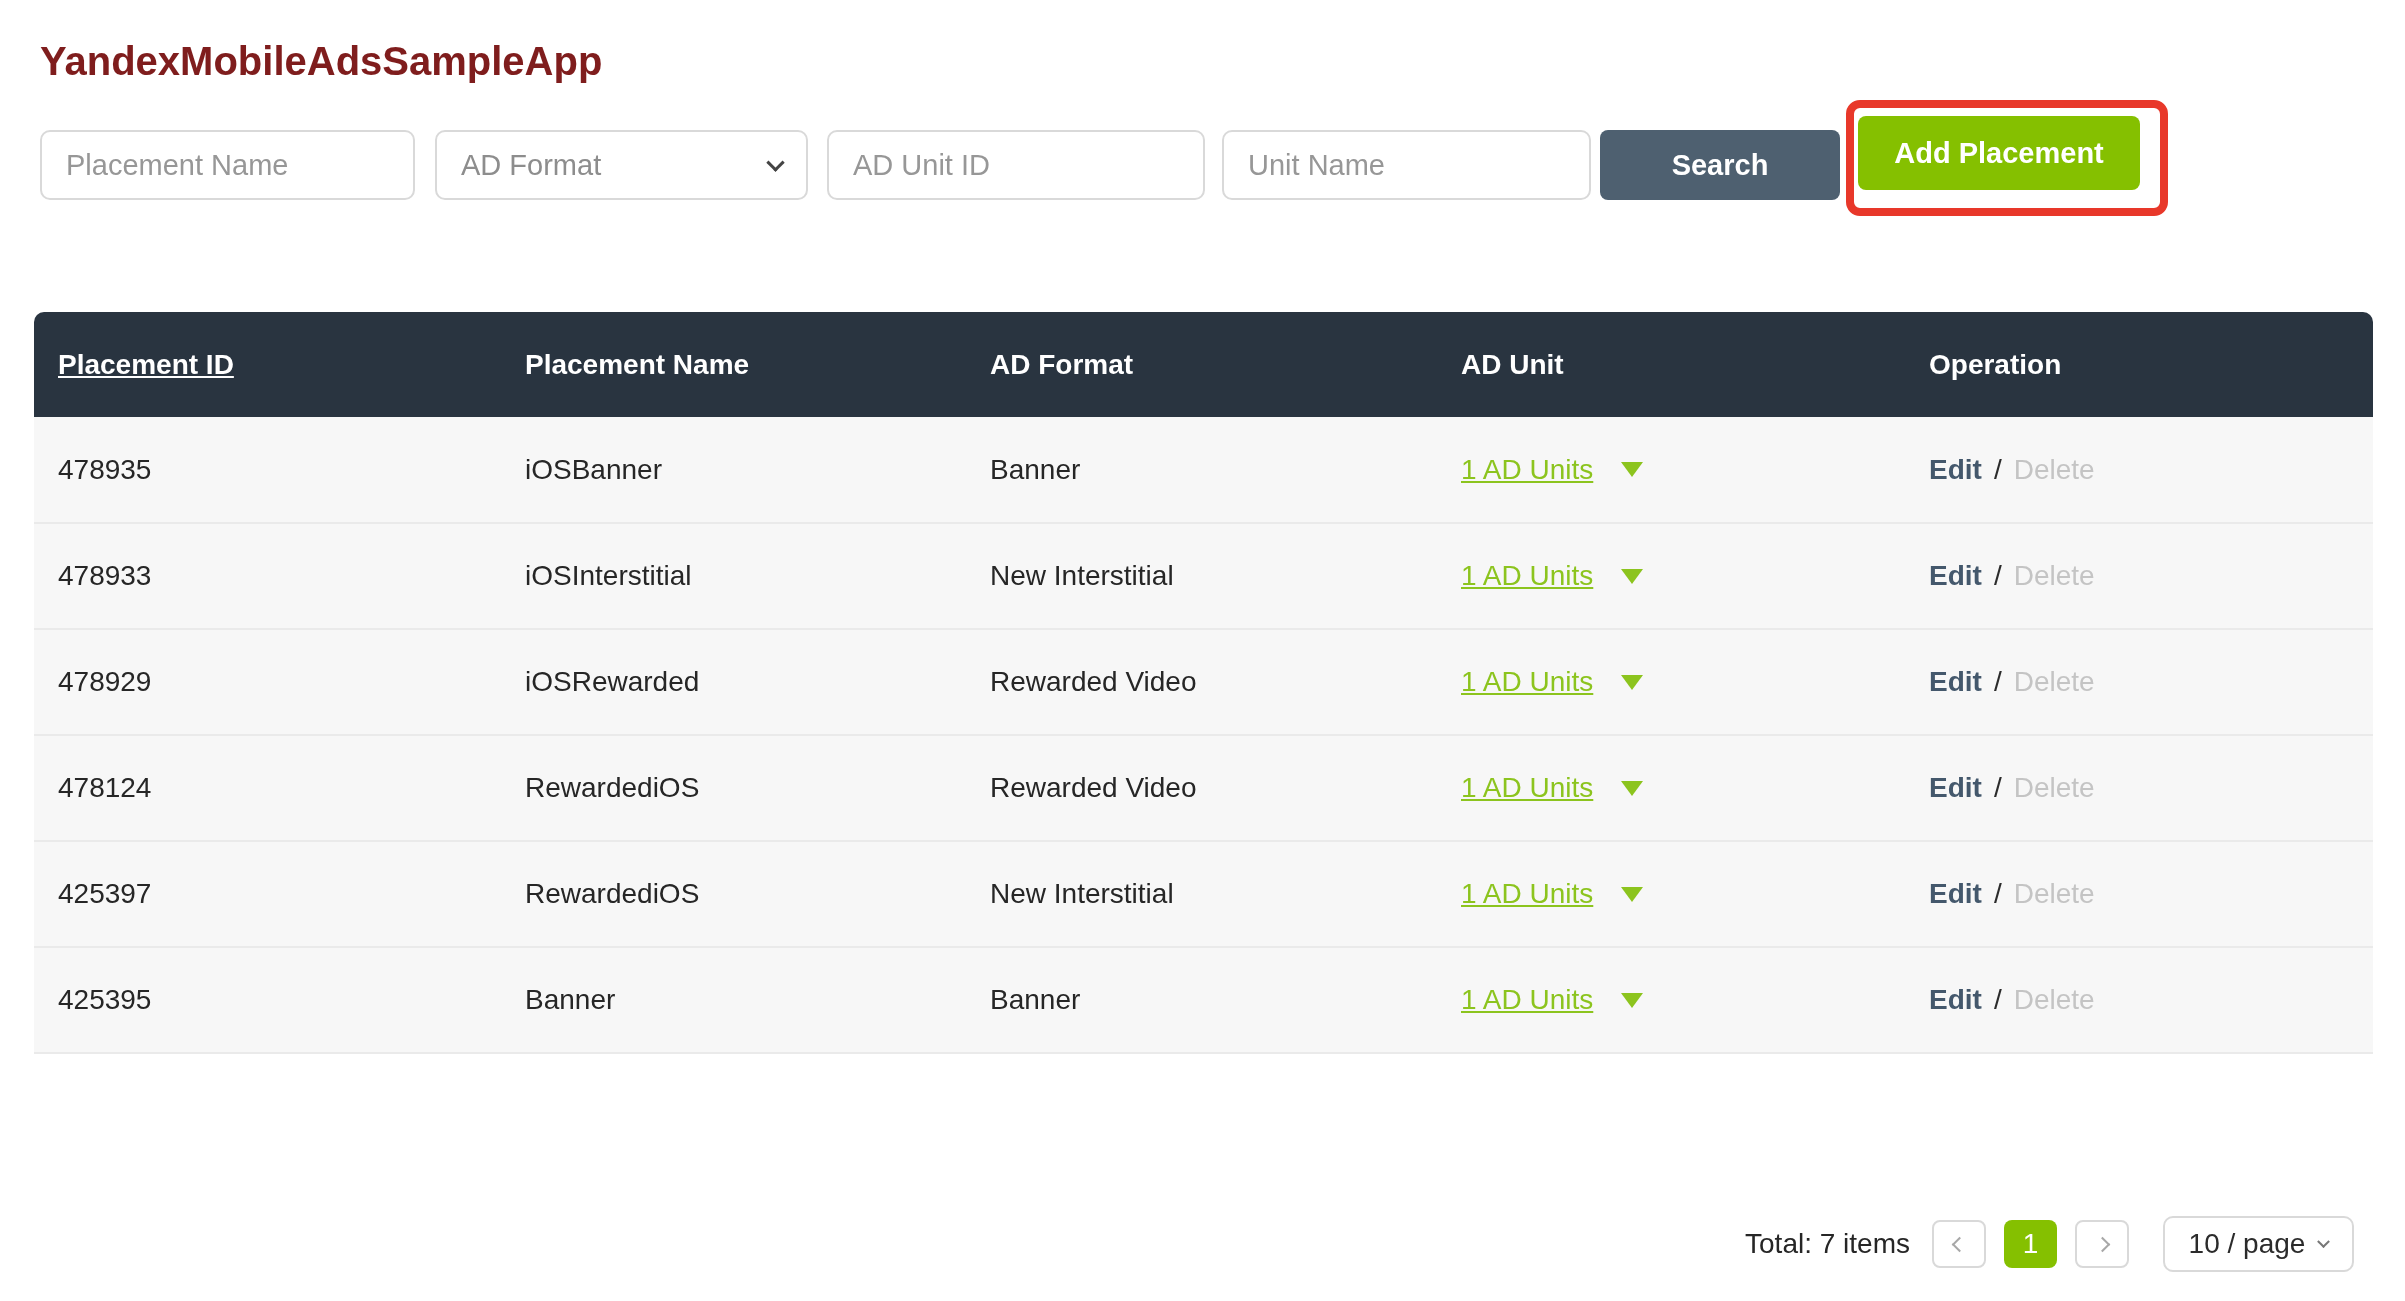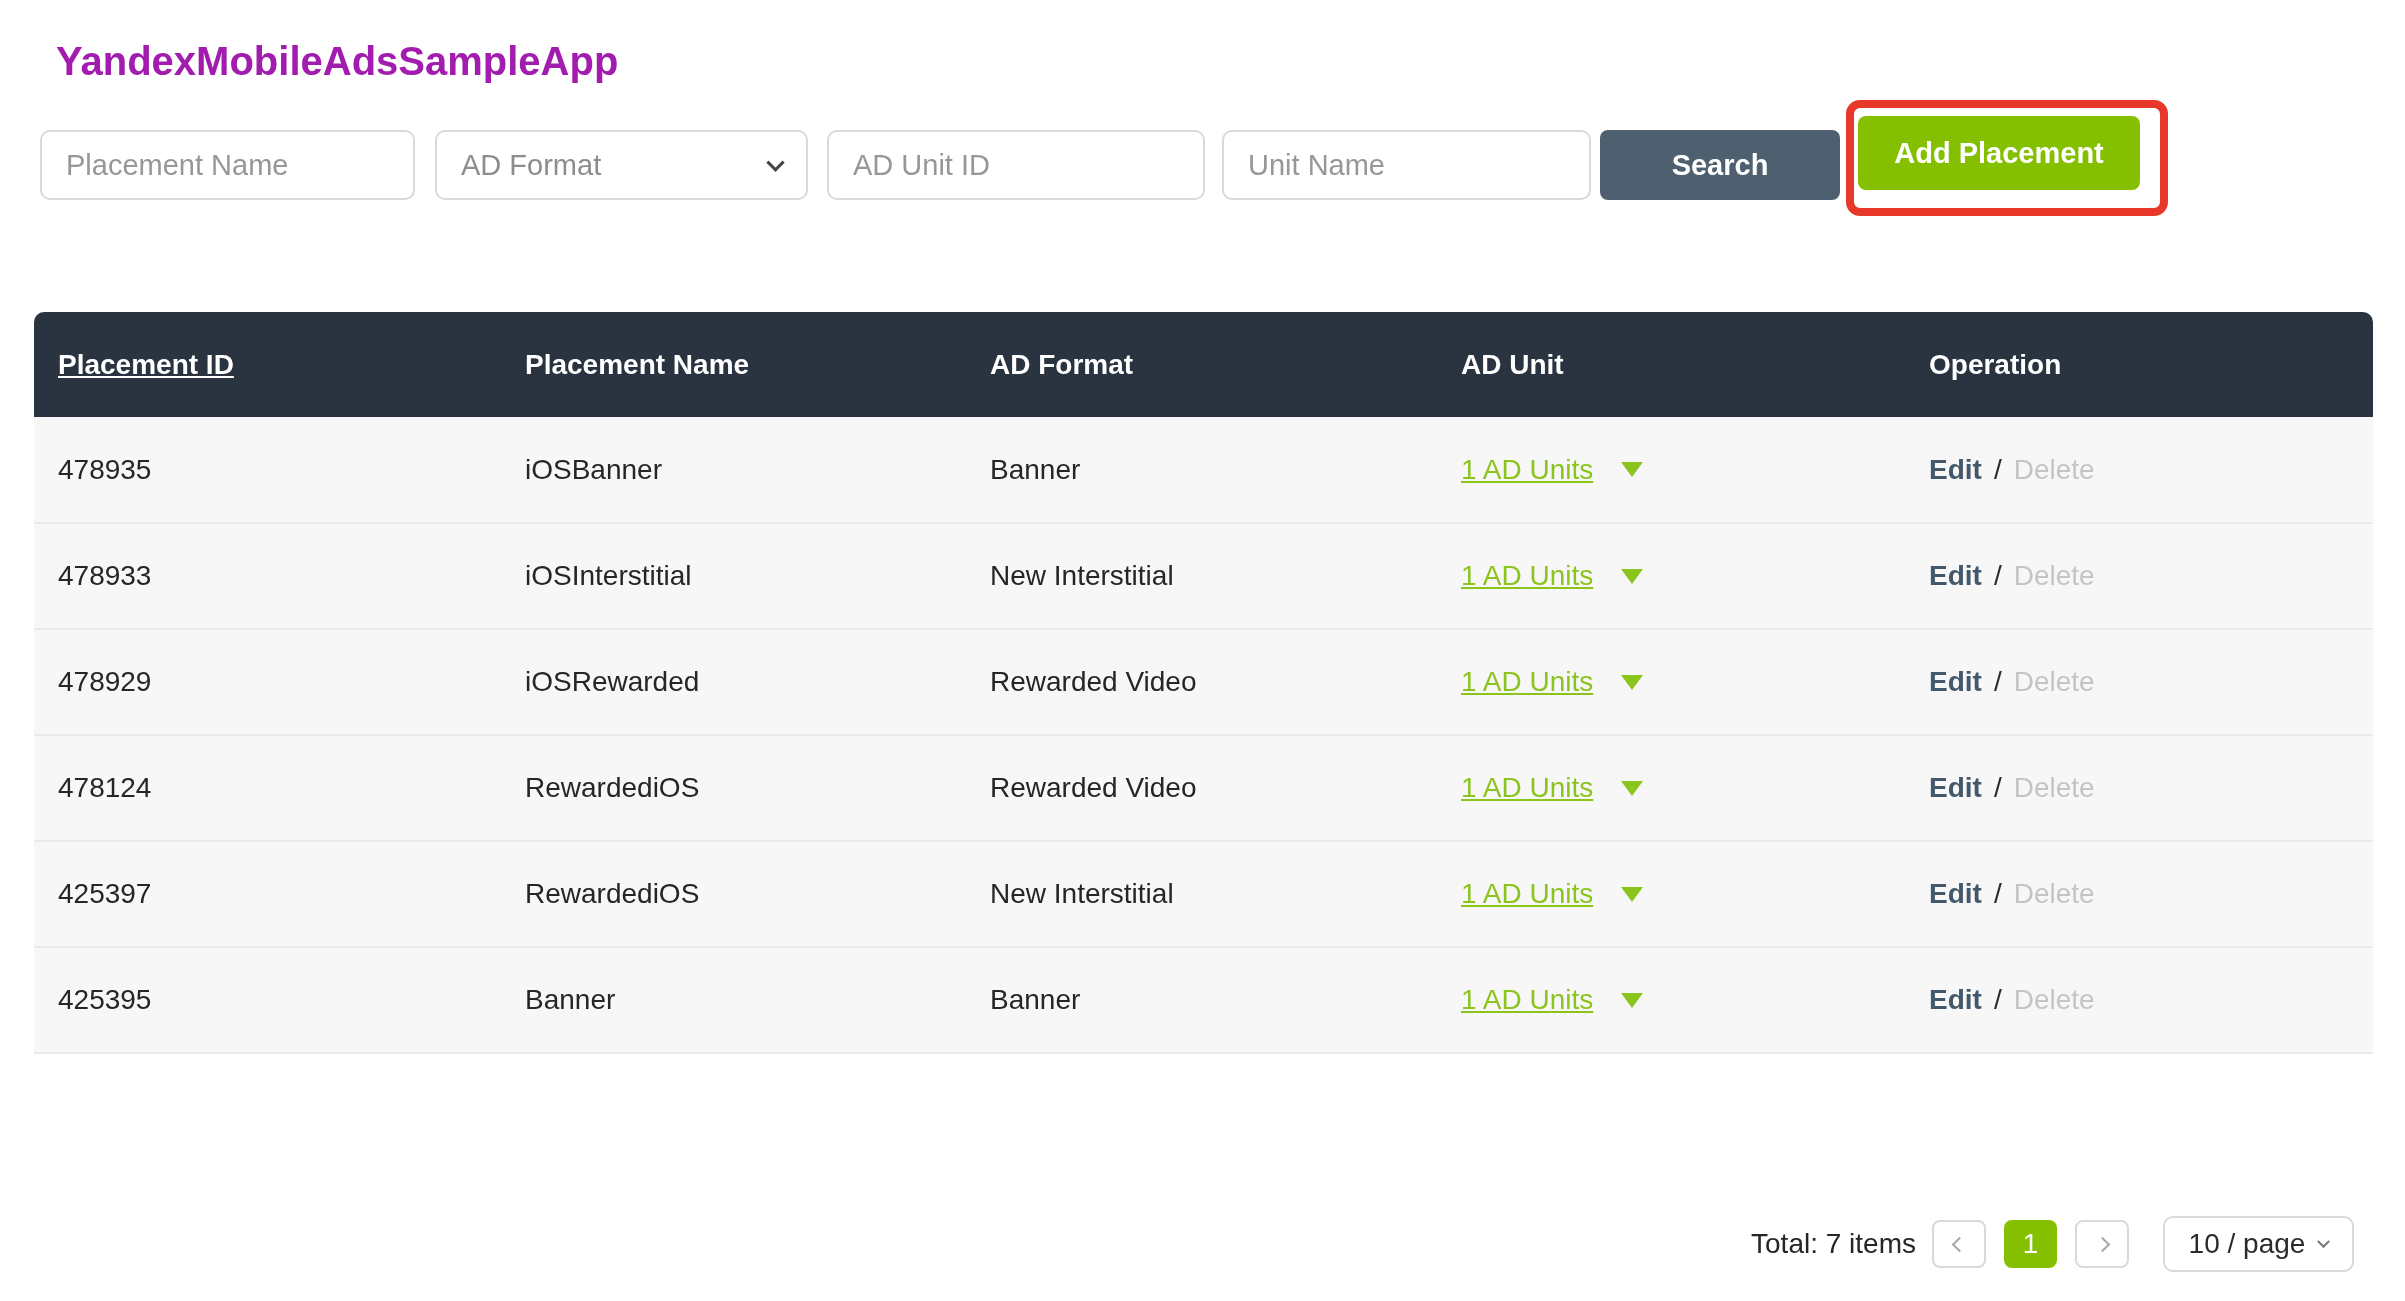--- a/index.html
+++ b/index.html
@@ -8,21 +8,21 @@
     width: 2405px; height: 1301px;
     background: #ffffff;
     font-family: "Liberation Sans", sans-serif;
     position: relative;
     overflow: hidden;
   }
 
   
   .page-title {
     position: absolute; left: 40px; top: 12px;
-    font-size: 40px; font-weight: bold; color: #a21caf; margin-left: 16px;
+    font-size: 40px; font-weight: bold; color: #7f1d1d;
   }
 
   
   .filter-input, .filter-select {
     position: absolute; top: 130px; height: 70px;
     border: 2px solid #d9d9d9; border-radius: 10px;
     background: #ffffff; font-size: 29px;
     font-family: "Liberation Sans", sans-serif;
     color: #333333; padding: 0 24px; outline: none;
   }
@@ -93,21 +93,21 @@
   }
   .op-edit   { color: #44586c; font-weight: bold; cursor: pointer; }
   .op-sep    { color: #2b2b2b; margin: 0 12px; }
   .op-delete { color: #c4c4c4; cursor: pointer; }
 
   
   .pagination {
     position: absolute; top: 1216px; right: 51px; height: 56px;
     display: flex; align-items: center;
   }
-  .total-text { font-size: 28px; color: #262626; margin-right: 16px; }
+  .total-text { font-size: 28px; color: #262626; margin-right: 22px; }
   .page-btn {
     width: 54px; height: 48px; margin-right: 18px;
     border: 2px solid #d9d9d9; border-radius: 8px; background: #ffffff;
     display: flex; align-items: center; justify-content: center;
     color: #a8a8a8; cursor: pointer;
   }
   .page-btn .chev { width: 11px; height: 11px; border-width: 2.5px; }
   .page-current {
     width: 53px; height: 48px; margin-right: 18px;
     background: #85c000; border-radius: 8px; border: none;

